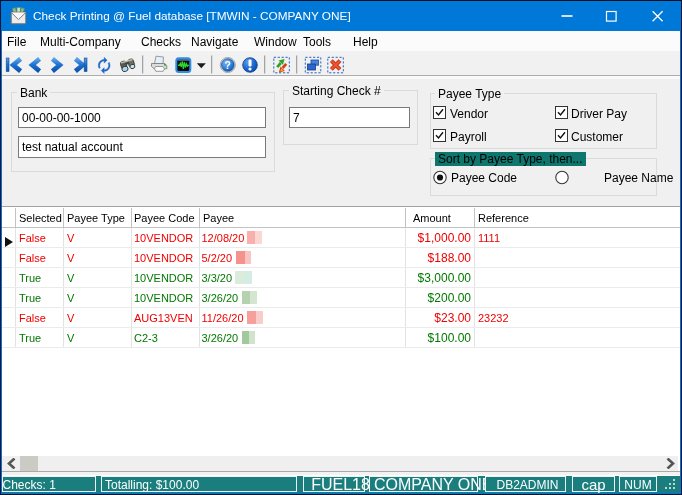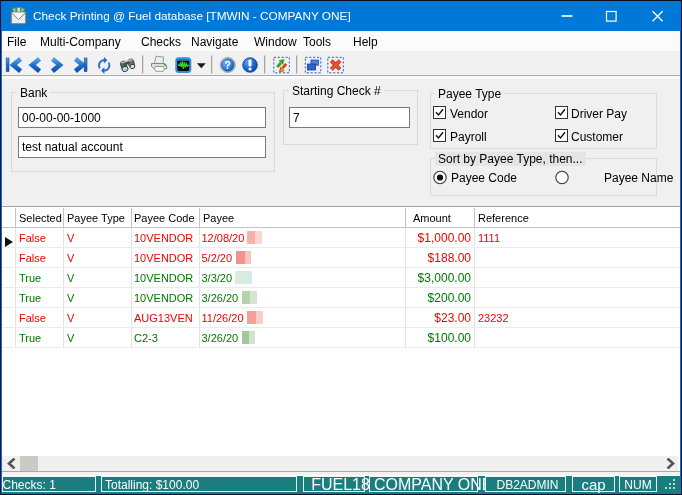--- a/index.html
+++ b/index.html
@@ -154,21 +154,21 @@
   <polyline points="3,30.3 5.5,33 10,27.2" fill="none" stroke="#111" stroke-width="1.4"></polyline>
   <rect x="122.5" y="24.5" width="12" height="12" fill="#fff" stroke="#333" stroke-width="1"></rect>
   <polyline points="125,30.3 127.5,33 132,27.2" fill="none" stroke="#111" stroke-width="1.4"></polyline>
 </svg>
 <div class="t" style="left:450px;top:107px;">Vendor</div>
 <div class="t" style="left:571px;top:107px;">Driver Pay</div>
 <div class="t" style="left:450px;top:130px;">Payroll</div>
 <div class="t" style="left:571px;top:130px;">Customer</div>
 
 <div class="abs" style="left:430px;top:158px;width:227px;height:38px;border:1px solid #dadada;"></div>
-<div class="t" style="left:435px;top:152px;background:#e5e5e5;padding:0 3px;">Sort by Payee Type, then...</div>
+<div class="t" style="left:435px;top:152px;background:#0f766e;padding:0 3px;">Sort by Payee Type, then...</div>
 <svg class="abs" style="left:433px;top:170px;" width="140" height="16" viewBox="0 0 140 16">
   <circle cx="7" cy="7.5" r="6.2" fill="#fff" stroke="#333" stroke-width="1.1"></circle>
   <circle cx="7" cy="7.5" r="3.1" fill="#111"></circle>
   <circle cx="129" cy="7.5" r="6.2" fill="#fff" stroke="#333" stroke-width="1.1"></circle>
 </svg>
 <div class="t" style="left:451px;top:171px;">Payee Code</div>
 <div class="t" style="left:572px;top:171px;margin-left:32px;">Payee Name</div>
 
 <div class="abs" style="left:1px;top:206px;width:680px;height:1.5px;background:#a0a2a8;"></div>
 <div class="abs" style="left:1px;top:207px;width:680px;height:248px;background:#fff;"></div>

